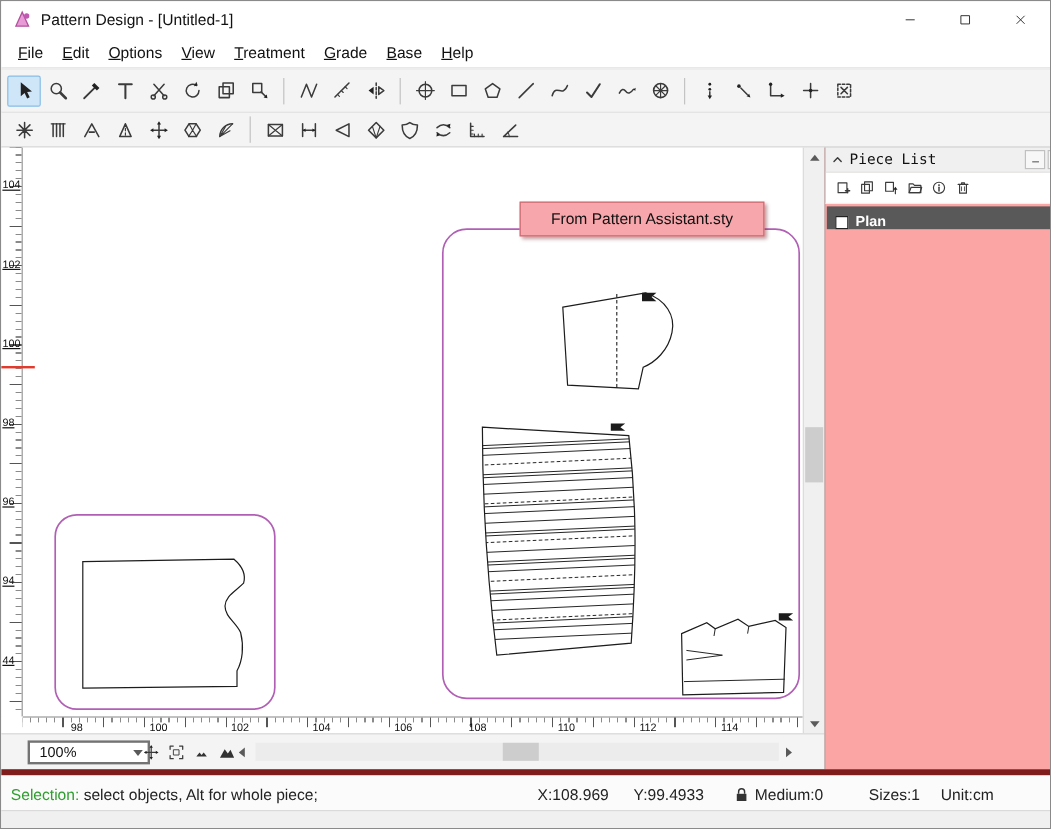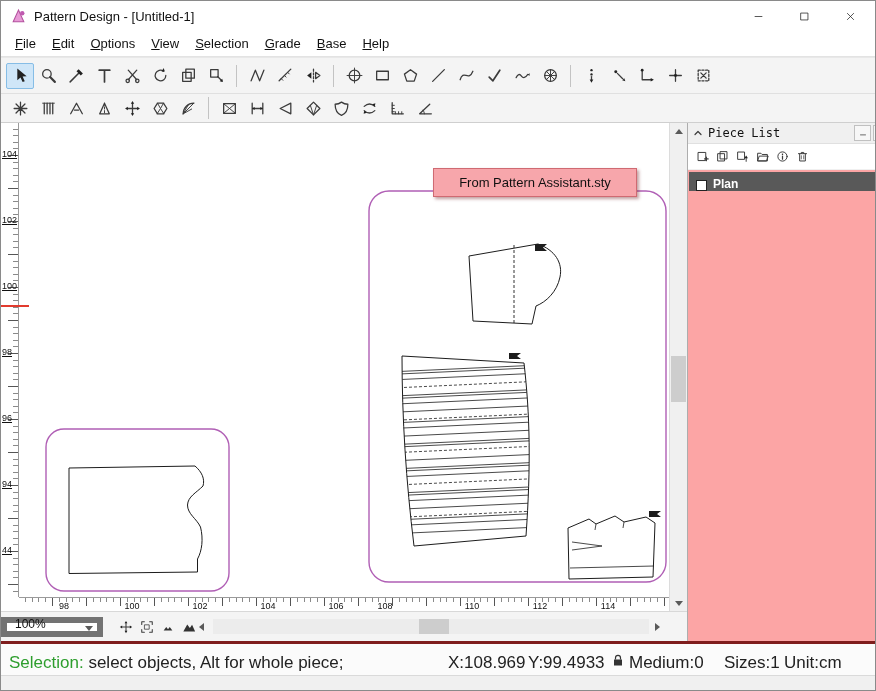--- a/index.html
+++ b/index.html
@@ -60,21 +60,21 @@
 .varrow{position:absolute;left:0;width:100%;height:16px;display:flex;align-items:center;justify-content:center;cursor:pointer}
 .varrow.up{top:0}.varrow.down{bottom:0}
 .tri-up{width:0;height:0;border-left:4px solid transparent;border-right:4px solid transparent;border-bottom:5px solid #5a5a5a}
 .tri-down{width:0;height:0;border-left:4px solid transparent;border-right:4px solid transparent;border-top:5px solid #5a5a5a}
 .tri-left{width:0;height:0;border-top:4px solid transparent;border-bottom:4px solid transparent;border-right:5px solid #5a5a5a}
 .tri-right{width:0;height:0;border-top:4px solid transparent;border-bottom:4px solid transparent;border-left:5px solid #5a5a5a}
 .vthumb{position:absolute;left:1px;top:233px;width:15px;height:46px;background:#cdcdcd;cursor:pointer}
 
 
 .bottombar{position:absolute;left:0;top:610px;width:686px;height:30px;background:#f4f4f4;border-top:1px solid #d8d8d8}
-.zoombox{position:absolute;left:0;top:5px;width:102px;height:20px;background:#fff;border:6px solid #737373;display:flex;align-items:flex-end;cursor:pointer}
+.zoombox{position:absolute;left:22px;top:5px;width:102px;height:20px;background:#fff;border:2px solid #737373;display:flex;align-items:center;cursor:pointer}
 .zoomtext{flex:1;font-size:12px;padding-left:8px;color:#111}
 .zoomarrow{width:16px;display:flex;justify-content:center}
 .bgroup{position:absolute;left:114px;top:5px;display:flex}
 .bgroup .tbtn{width:21px;height:20px}
 .bgroup .ic{width:14px;height:14px}
 .hleft{position:absolute;left:198px;top:11px;cursor:pointer}
 .htrack{position:absolute;left:212px;top:7px;width:436px;height:15px;background:#ececec}
 .hthumb{position:absolute;left:418px;top:7px;width:30px;height:15px;background:#cdcdcd;cursor:pointer}
 .hright{position:absolute;left:654px;top:11px;cursor:pointer}
 
@@ -92,21 +92,21 @@
 .ptools .pbtn .ic{width:13px;height:13px}
 .searchbtn{position:absolute;right:5px;top:3px;width:23px;height:20px;border:2px solid #3c3c3c;display:flex;align-items:center;justify-content:center;background:#fff;cursor:pointer}
 .searchbtn .ic{width:13px;height:13px;stroke-width:1.6}
 .ptree{margin-top:2px}
 .trow{height:19px;display:flex;align-items:flex-end;background:#595959;color:#fff;font-size:12px;font-weight:bold;margin:0 1px 1px 1px;cursor:pointer}
 .trow .cb{width:11px;height:11px;background:#fff;border:1px solid #222;margin-right:6px;flex:0 0 auto}
 .trow.root{padding-left:7px}
 .trow.child{padding-left:19px}
 
 
-.statusbar{position:absolute;left:0;top:640px;width:100%;height:34px;background:#fbfbfb;border-top:3px solid #7f1d1d;font-size:17px;color:#222}
+.statusbar{position:absolute;left:0;top:640px;width:100%;height:34px;background:#fbfbfb;border-top:5px solid #7f1d1d;font-size:13px;color:#222}
 .sitem{position:absolute;top:9px;white-space:nowrap}
 .sel-label{color:#2e9e2e}
 .footer{position:absolute;left:0;top:674px;width:100%;height:16px;background:#f0f0f0;border-top:1px solid #dadada}
 </style>
 </head>
 <body>
 
 <svg width="0" height="0" style="position:absolute" aria-hidden="true">
 <defs>
 <symbol id="i-select-tool" viewBox="0 0 16 16">
@@ -355,21 +355,21 @@
           </svg>
         </div>
       </div>
   </div>
 
   <div class="menubar">
     <span class="mitem">File</span>
     <span class="mitem">Edit</span>
     <span class="mitem">Options</span>
     <span class="mitem">View</span>
-    <span class="mitem">Selection</span>
+    <span class="mitem">Treatment</span>
     <span class="mitem">Grade</span>
     <span class="mitem">Base</span>
     <span class="mitem">Help</span>
   </div>
 
   <div class="toolbar tb1">
     <div class="tgroup">
         <div class="tbtn active">
           <svg class="ic" viewBox="0 0 16 16">
             <use href="#i-select-tool"></use>
@@ -659,21 +659,21 @@
 
   <div class="rcorner"></div>
   <div class="hruler">
     <div class="minor"></div>
       <div class="major"></div>
     <span class="hnum" style="left:36px">98</span>
     <span class="hnum" style="left:104px">100</span>
     <span class="hnum" style="left:172px">102</span>
     <span class="hnum" style="left:240px">104</span>
     <span class="hnum" style="left:308px">106</span>
-    <span class="hnum" style="left:357px">108</span>
+    <span class="hnum" style="left:370px">108</span>
     <span class="hnum" style="left:444px">110</span>
     <span class="hnum" style="left:512px">112</span>
     <span class="hnum" style="left:580px">114</span>
   </div>
 
   <div class="vscroll">
     <div class="varrow up">
         <div class="tri-up"></div>
       </div>
     <div class="vthumb"></div>

